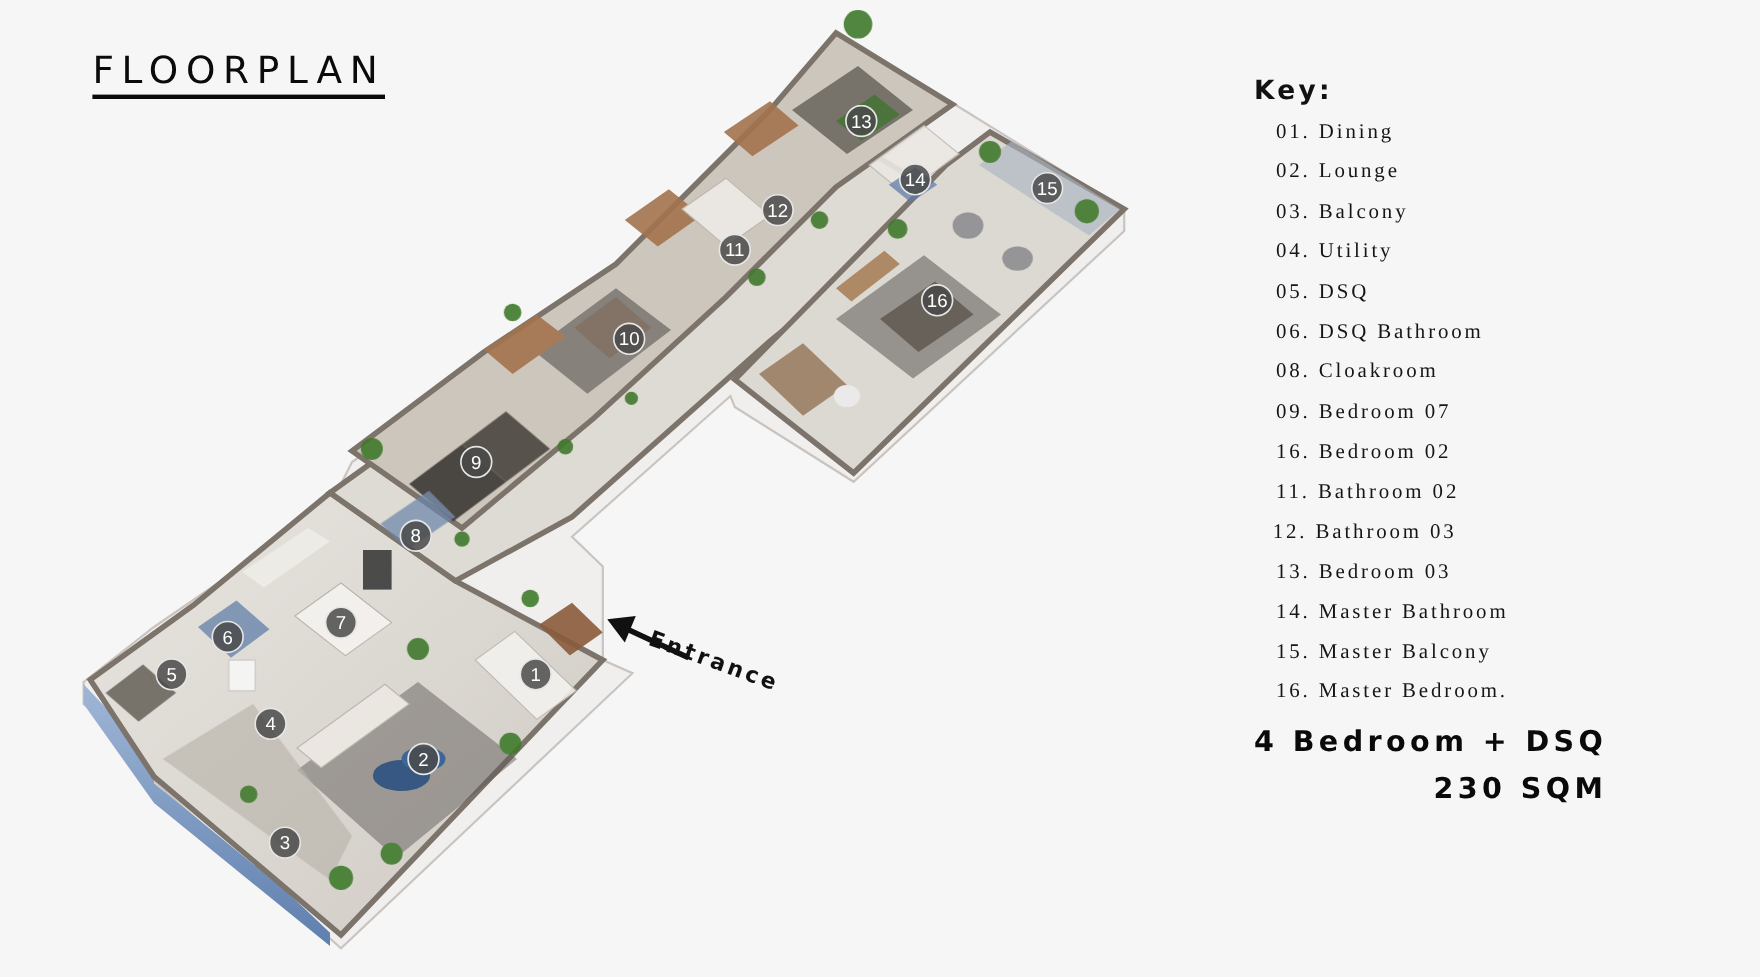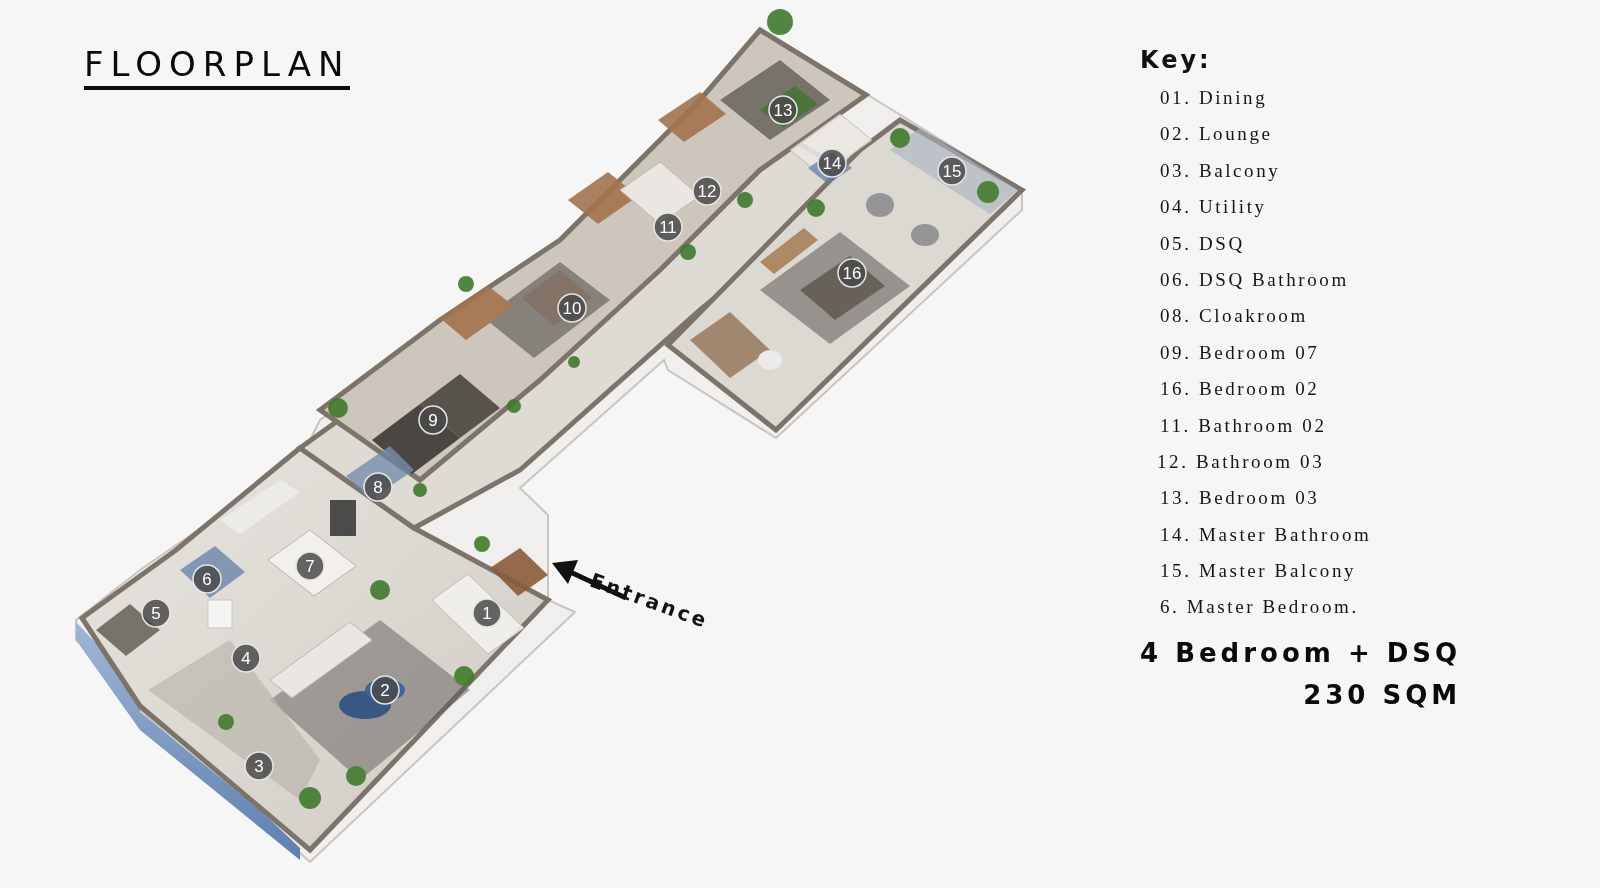--- a/index.html
+++ b/index.html
@@ -13,21 +13,21 @@
     position: absolute; left: 84px; top: 44px;
     font-family: "DejaVu Sans", sans-serif;
     font-weight: normal; font-size: 34px; letter-spacing: 7px;
     color: #0a0a0a;
     padding-bottom: 2px;
     border-bottom: 4px solid #0a0a0a;
     line-height: 40px;
   }
   .plan { position: absolute; left: 0; top: 0; width: 1100px; height: 888px; }
   .key {
-    position: absolute; left: 1140px; top: 46px;
+    position: absolute; left: 1140px; top: 68px;
     color: #111;
   }
   .key-title {
     font-family: "DejaVu Sans", sans-serif;
     font-weight: bold; font-size: 24px; letter-spacing: 3px;
     margin-bottom: 12px;
   }
   .key-list { list-style: none; margin: 0; padding: 0 0 0 20px; }
   .key-item {
     font-size: 19px; letter-spacing: 2.6px; height: 36.4px; line-height: 24px;
@@ -247,17 +247,17 @@
     <li class="key-item">05. DSQ</li>
     <li class="key-item">06. DSQ Bathroom</li>
     <li class="key-item">08. Cloakroom</li>
     <li class="key-item">09. Bedroom 07</li>
     <li class="key-item">16. Bedroom 02</li>
     <li class="key-item">11. Bathroom 02</li>
     <li class="key-item" style="margin-left:-3px">12. Bathroom 03</li>
     <li class="key-item">13. Bedroom 03</li>
     <li class="key-item">14. Master Bathroom</li>
     <li class="key-item">15. Master Balcony</li>
-    <li class="key-item">6. Master Bedroom.</li>
+    <li class="key-item">16. Master Bedroom.</li>
   </ul>
   <div class="summary">4 Bedroom + DSQ</div>
   <div class="summary">230 SQM</div>
 </div>
 
 </body></html>

